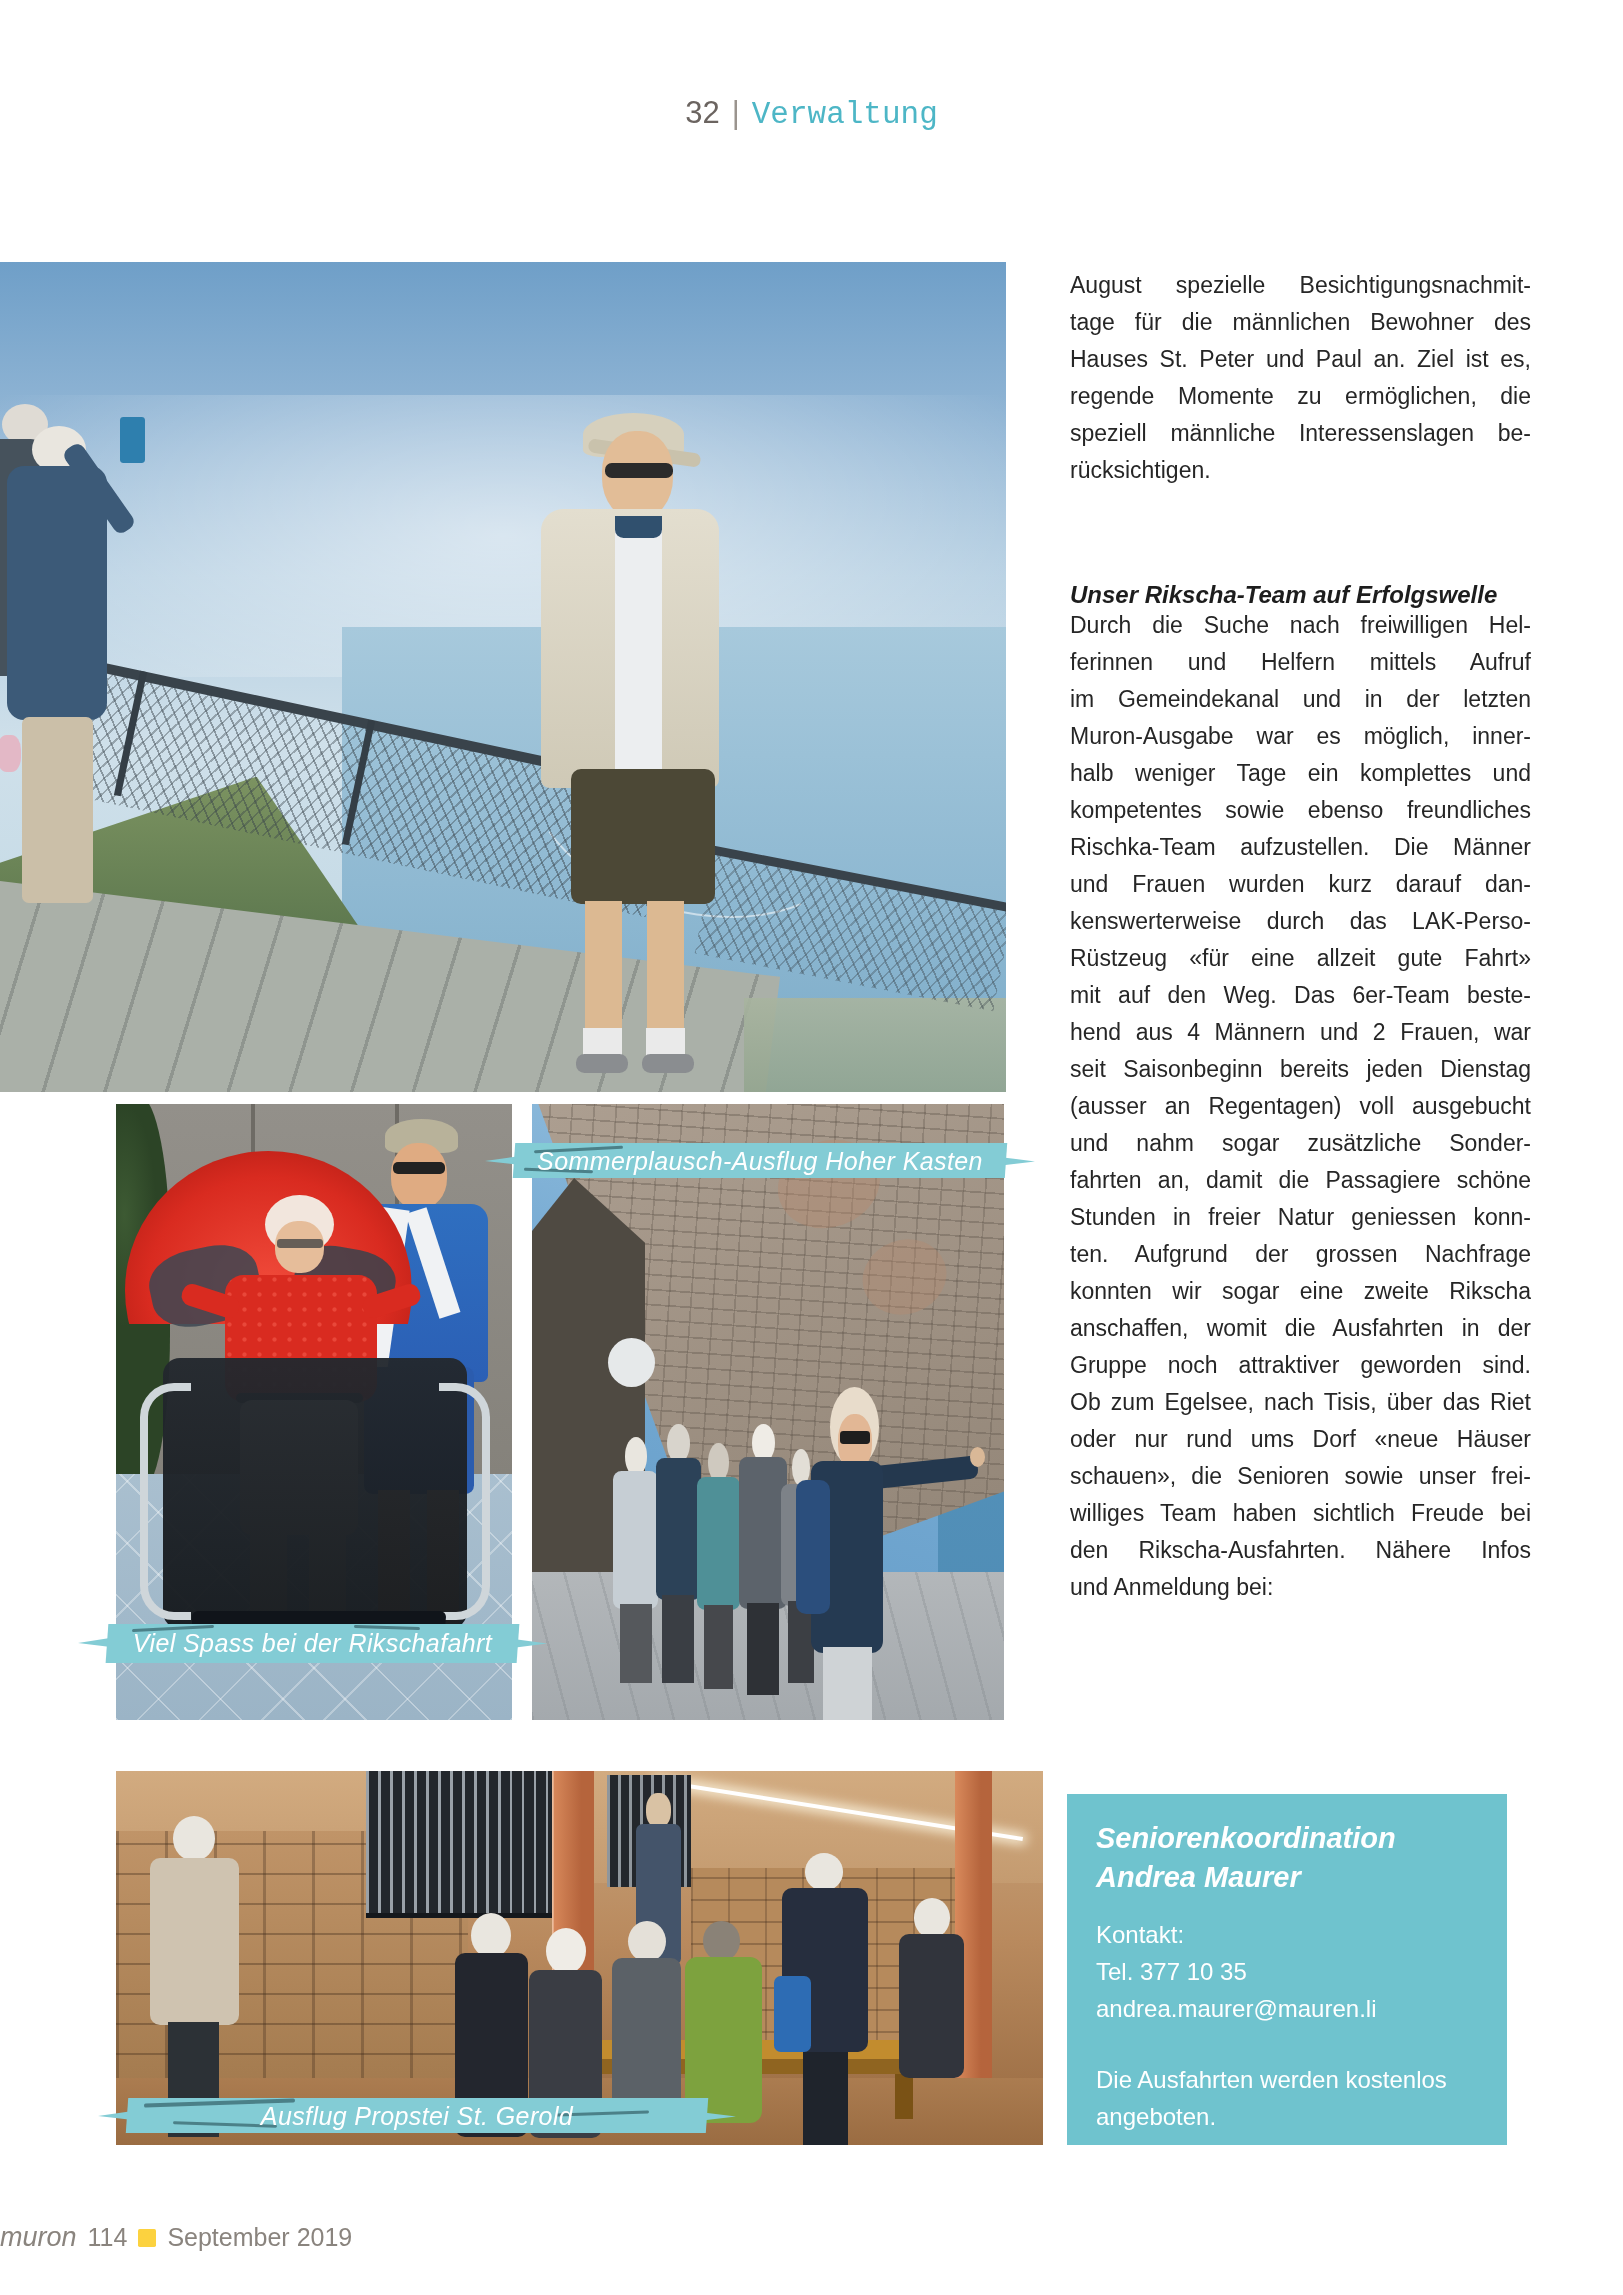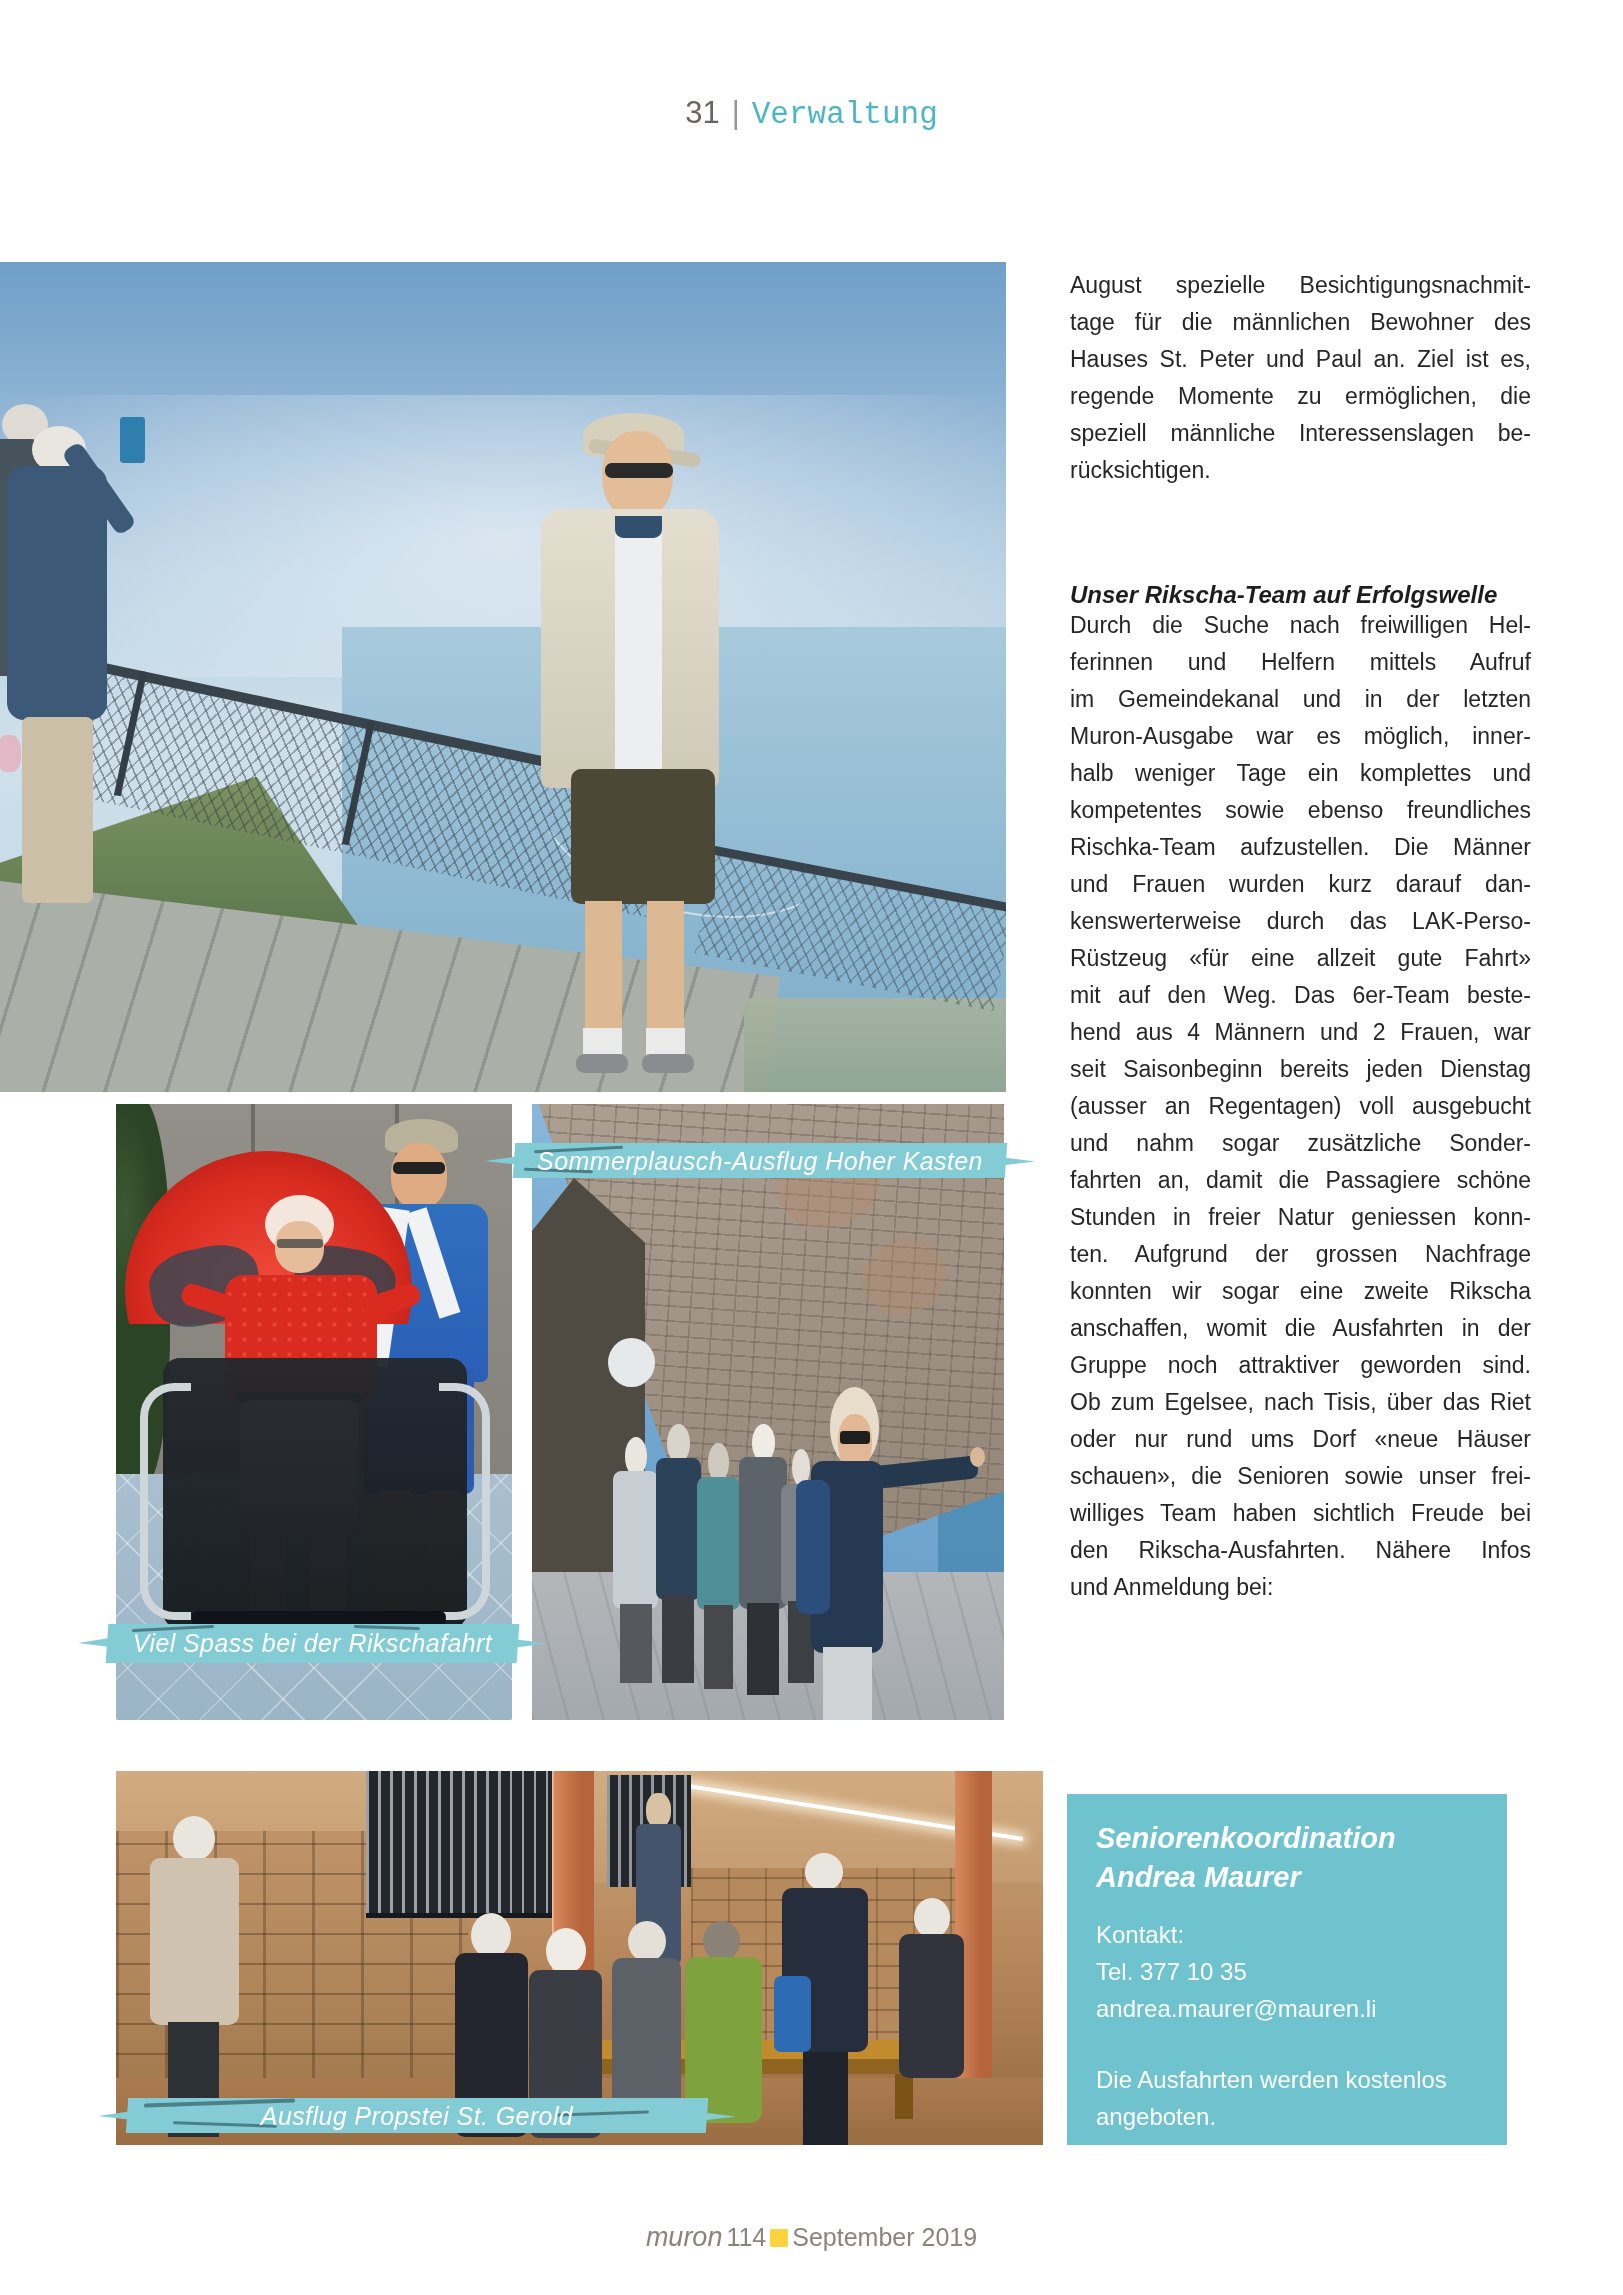--- a/index.html
+++ b/index.html
@@ -26,35 +26,35 @@
   .rb-tail.l{left:-29px;top:30%;width:59px;height:36%;clip-path:polygon(0 55%,100% 0,100% 100%);}
   .rb-tail.r{right:-29px;top:34%;width:59px;height:34%;clip-path:polygon(0 0,100% 50%,0 100%);}
   .rb-streak{position:absolute;background:#14333b;opacity:.5;border-radius:1.7px;}
   .rb-text{position:absolute;left:0;right:0;top:0;bottom:0;display:flex;align-items:center;justify-content:center;
            color:#fff;font-style:italic;font-size:25px;letter-spacing:0.4px;}
   
   .infobox{position:absolute;left:1067px;top:1794px;width:440px;height:351px;background:var(--box-teal,#6fc3ce);color:#fff;}
   .ib-title{position:absolute;left:29px;top:25px;font-size:29px;line-height:39px;font-weight:bold;font-style:italic;}
   .ib-line{position:absolute;left:29px;font-size:24px;line-height:37px;height:37px;}
   
-  .ftr{position:absolute;top:2222px;left:0;width:100%;display:flex;justify-content:center;align-items:center;gap:4px;
+  .ftr{position:absolute;top:2222px;left:0;width:100%;display:flex;align-items:center;gap:11px;
        color:var(--footer-gray,#8a847e);font-size:25px;}
   .ftr .mag{font-style:italic;font-size:27px;}
   .ftr .sq{display:inline-block;width:18px;height:18px;background:var(--footer-yellow,#fcd23f);border-radius:1.7px;}
   
   .hair{position:absolute;border-radius:50%;background:#e9e6df;}
   .fig{position:absolute;}
 </style>
 </head>
 <body>
 
 <div id="page">
 
   <div class="hdr">
-    <span class="num">31</span>
+    <span class="num">32</span>
     <span class="sep">|</span>
     <span class="sec">Verwaltung</span>
   </div>
 
   <div class="ph" style="left:0;top:262px;width:1006px;height:830px;background:#9cc0da;">
     <div class="d" style="inset:0;background:linear-gradient(180deg,#6f9fc8 0%,#8fb4d4 18%,#b5cfe2 38%,#cfe0ea 58%,#bdd6e3 100%);"></div>
     <div class="d" style="left:0;top:16%;width:100%;height:34%;background:radial-gradient(60% 90% at 50% 50%,rgba(255,255,255,.55),rgba(255,255,255,0));"></div>
     <div class="d" style="left:34%;top:44%;width:66%;height:56%;background:linear-gradient(180deg,#a7c9dc,#8fb9d2 55%,#7cabc8);"></div>
     <div class="d" style="left:52%;top:50%;width:34%;height:28%;border:2.5px solid transparent;border-bottom:2.5px solid rgba(255,255,255,.55);border-radius:50%;transform:rotate(16deg);"></div>
     <div class="d" style="left:-2%;top:62%;width:50%;height:40%;background:linear-gradient(180deg,#7c9361,#55714a 60%,#3f5a3c);clip-path:polygon(0 28%,55% 0,100% 100%,0 100%);"></div>

